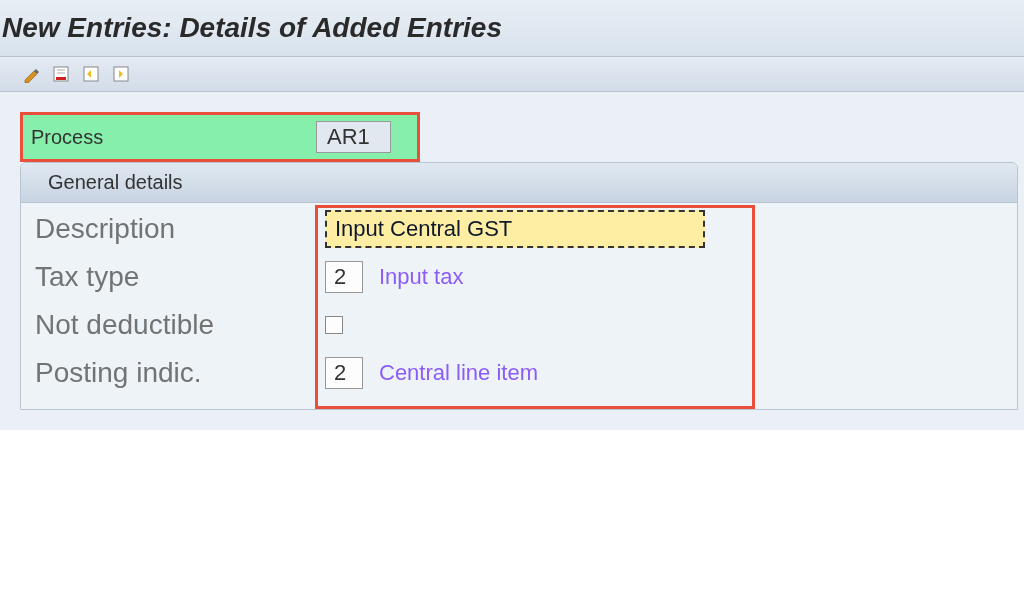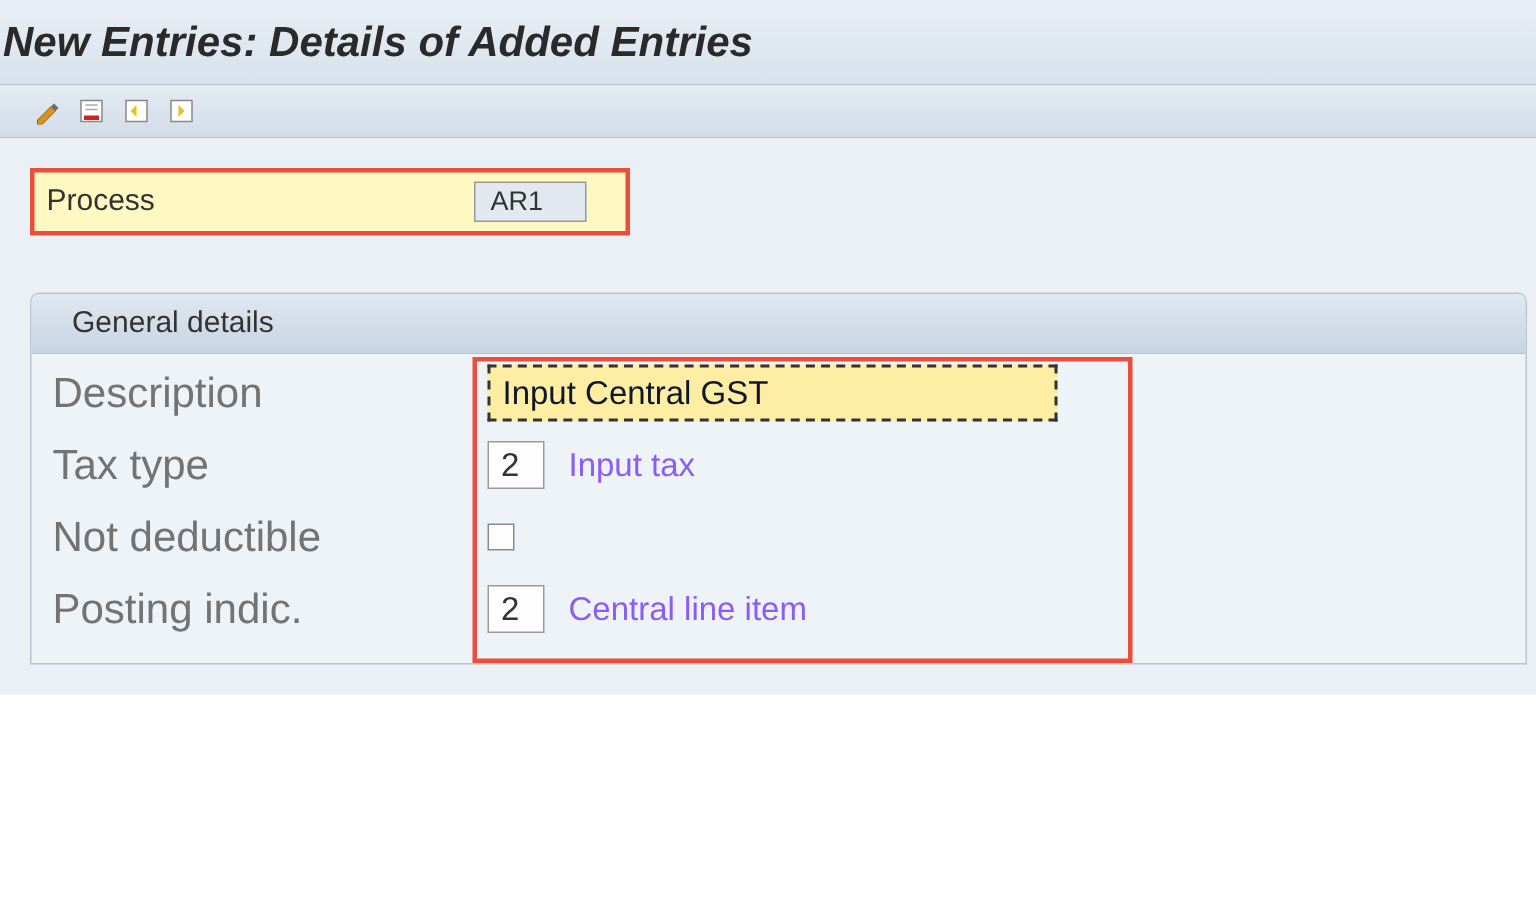--- a/index.html
+++ b/index.html
@@ -44,30 +44,29 @@
       padding: 20px;
       background: #eaf0f6;
     }
 
     .process-row {
       display: flex;
       align-items: center;
       border: 3px solid #e94f3a;
       padding: 6px 8px;
       width: 400px;
-      margin-bottom: 38px;
-      background: #fef9c3;
+      background: #86efac;
     }
     .process-label {
       font-size: 20px;
       color: #333;
       width: 285px;
     }
     .process-value {
-      font-size: 18px;
+      font-size: 22px;
       color: #333;
       border: 1px solid #999;
       background: #e2e8ef;
       padding: 2px 10px;
       width: 75px;
       text-align: left;
     }
 
     .group-box {
       background: #eef3f8;

